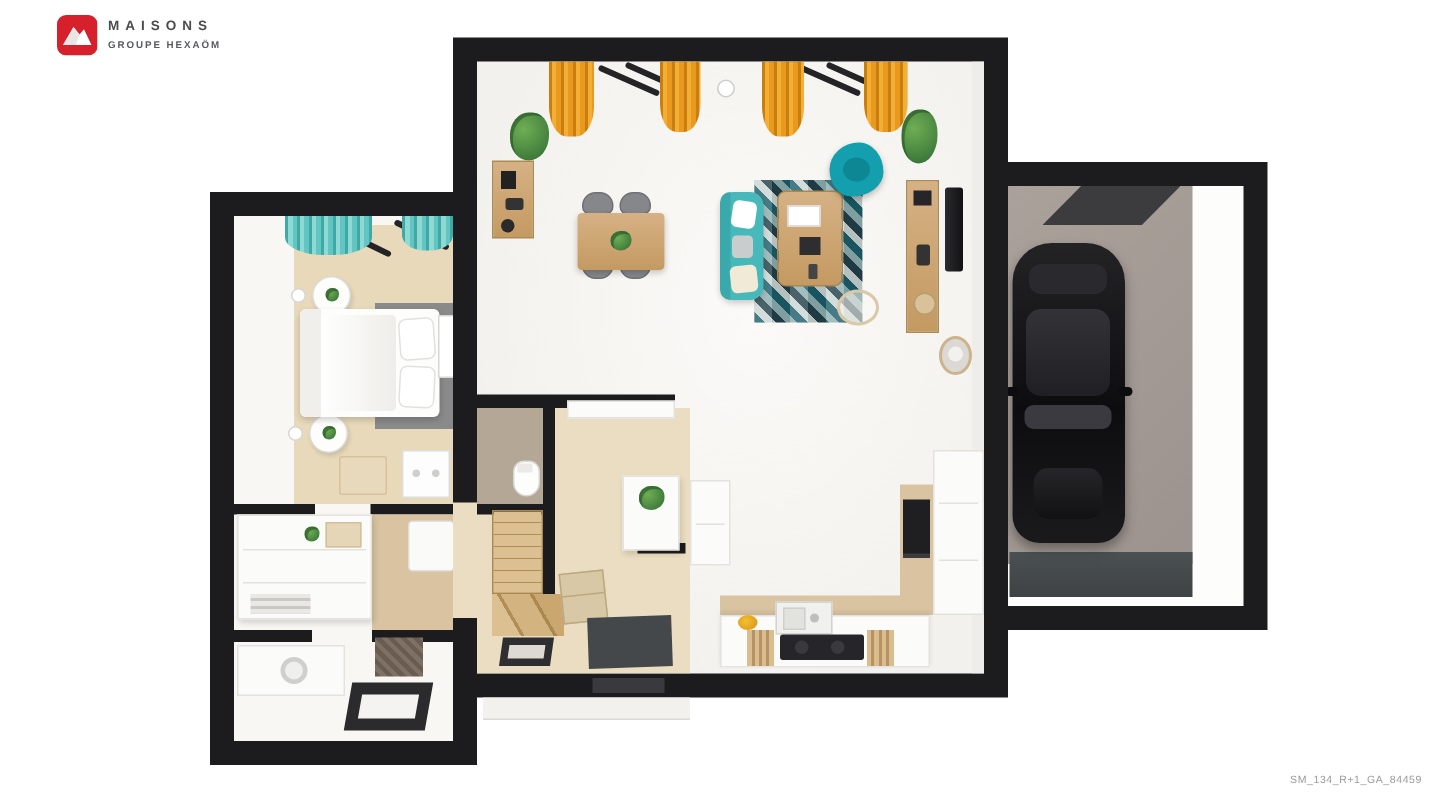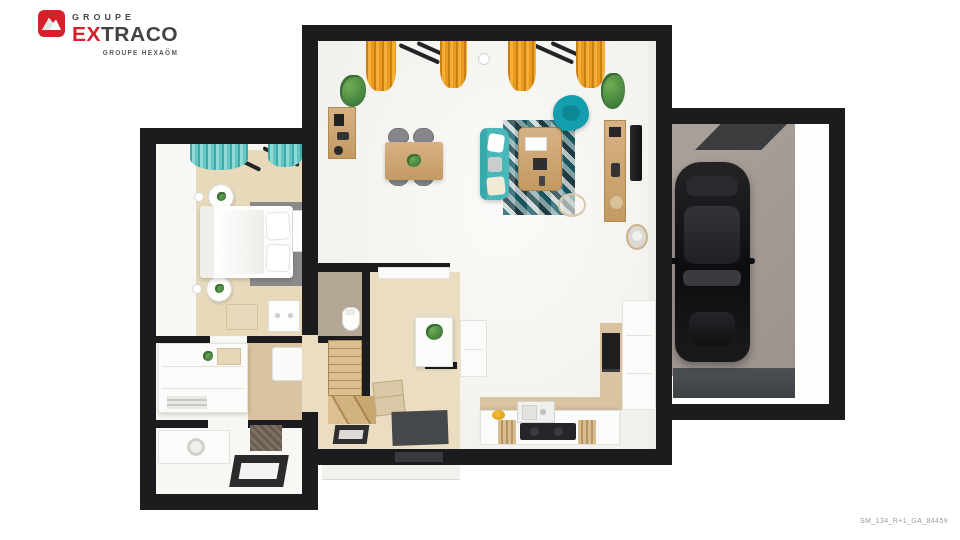--- a/index.html
+++ b/index.html
@@ -48,22 +48,21 @@
 
 <div id="stage">
 
   <div id="logo">
     <svg width="27" height="27" viewBox="0 0 27 27">
       <rect x="0" y="0" width="27" height="27" rx="6" fill="#d6202c"></rect>
       <polygon points="4,20 11,8 15,13 18,9.5 23,20" fill="#ffffff"></polygon>
       <polygon points="11,8 15,13 12.5,20 4,20" fill="#e8e6e4"></polygon>
     </svg>
     <div class="txt">
-      <span class="maisons">GROUPE</span>
-      <span class="extraco"><span class="red">EX</span><span>TRACO</span></span>
+      <span class="maisons">MAISONS</span>
       <span class="subtitle">GROUPE HEXAÖM</span>
     </div>
   </div>
 
   <div class="wall" style="left:655px;top:108px;width:190px;height:312px;">
     <div class="floor" style="left:16px;top:16px;width:158px;height:280px;background:#fdfdfc;">
       <div class="abs" style="left:0;top:0;width:124px;height:252px;background:linear-gradient(135deg,#aba19b,#9c938e);"></div>
       <div class="abs" style="left:24px;top:0;width:92px;height:26px;background:#3c3c3f;clip-path:polygon(28% 0,100% 0,72% 100%,0 100%);"></div>
       <div class="abs" style="left:2px;top:244px;width:122px;height:30px;background:linear-gradient(180deg,#4b5053,#3e4245);"></div>
 

